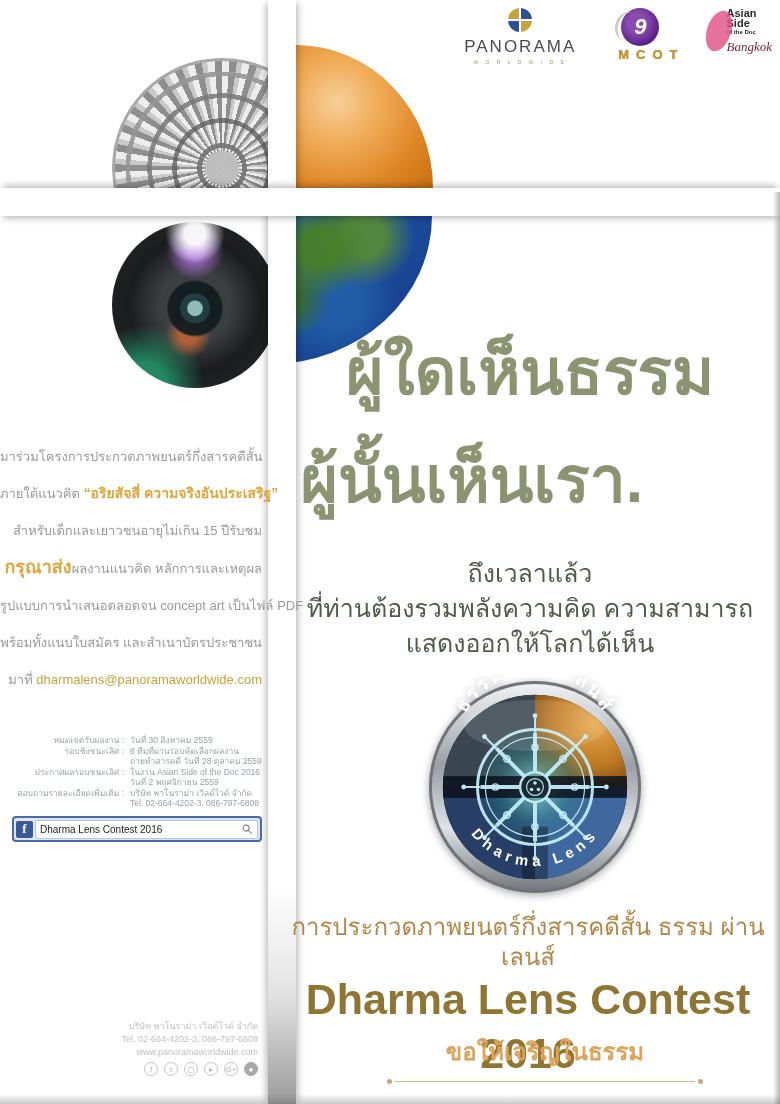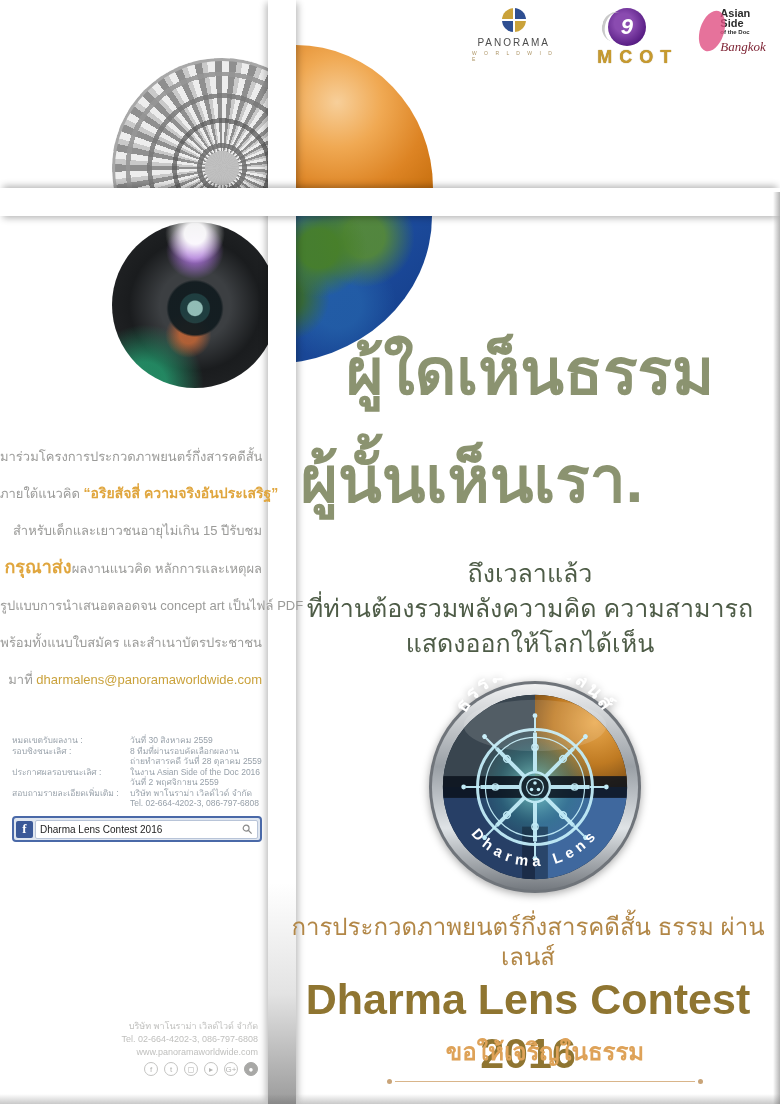--- a/index.html
+++ b/index.html
@@ -47,30 +47,30 @@
   .bottom-edge{position:absolute;left:0;right:0;bottom:0;height:10px;z-index:5;
     background:linear-gradient(to bottom, rgba(0,0,0,0), rgba(100,100,100,.35));}
 
   
   .brand-bar{position:absolute;top:8px;right:8px;width:300px;display:flex;justify-content:flex-end;gap:20px;align-items:flex-start;z-index:6;}
   .pan{display:flex;flex-direction:column;align-items:center;}
   .pan-globe{position:relative;width:24px;height:24px;border-radius:50%;
     background:conic-gradient(#2e4f92 0 25%, #caa23a 25% 50%, #2e4f92 50% 75%, #caa23a 75% 100%);}
   .pan-globe::before{content:"";position:absolute;left:0;top:11px;width:24px;height:2px;background:#fff;}
   .pan-globe::after{content:"";position:absolute;left:11px;top:0;width:2px;height:24px;background:#fff;}
-  .pan-title{margin-top:5px;font-size:10px;letter-spacing:2px;color:#4c4c4c;}
+  .pan-title{margin-top:5px;font-size:17px;letter-spacing:2px;color:#4c4c4c;}
   .pan-sub{margin-top:2px;font-size:5px;letter-spacing:3px;color:#ad9566;}
   .mcot{display:flex;flex-direction:column;align-items:center;}
   .mcot-eye{position:relative;width:38px;height:38px;border-radius:50%;
     background:radial-gradient(circle at 42% 40%, #8a4bb0 0 30%, #5a1f86 70%, #471668 100%);
     display:flex;align-items:center;justify-content:center;}
   .mcot-eye::before{content:"";position:absolute;left:-6px;top:4px;width:24px;height:30px;
     border-left:3px solid #c9c9c9;border-radius:50%;transform:rotate(14deg);}
   .mcot-nine{color:#fff;font-weight:bold;font-size:22px;font-style:italic;}
-  .mcot-title{margin-top:1px;font-size:18px;font-weight:bold;letter-spacing:7px;color:#c79a2e;text-shadow:0 0 1px #8a6a1a;padding-left:22px;}
+  .mcot-title{margin-top:1px;font-size:13px;font-weight:bold;letter-spacing:7px;color:#c79a2e;text-shadow:0 0 1px #8a6a1a;padding-left:22px;}
   .asd{position:relative;width:80px;padding-left:22px;box-sizing:border-box;}
   .asd-blob{position:absolute;left:2px;top:2px;width:24px;height:42px;border-radius:50%;
     background:#e04f82;opacity:.8;transform:rotate(18deg);}
   .asd-w1,.asd-w2{font-size:11px;font-weight:800;color:#2b2b2b;line-height:10px;}
   .asd-w3{font-size:6px;font-weight:bold;color:#2b2b2b;line-height:8px;}
   .asd-script{margin-top:3px;font-family:"Liberation Serif","DejaVu Serif",serif;font-style:italic;font-size:13px;color:#7c1f30;}
 
   
   .headline{position:absolute;left:290px;right:10px;top:322px;text-align:center;z-index:3;color:#8b9370;font-weight:bold;}
   .headline .l1{font-size:64px;line-height:100px;}
@@ -79,21 +79,21 @@
 
   
   .invitation{position:absolute;left:0;top:438px;width:262px;text-align:right;z-index:3;color:#9b9b99;font-size:13px;}
   .inv-line{line-height:37px;white-space:nowrap;}
   .gold{color:#e0a63e;font-weight:bold;font-size:18px;}
   .gold-sm{color:#caa23c;}
 
   
   .schedule{position:absolute;left:12px;top:735px;width:252px;z-index:3;display:grid;grid-template-columns:118px 1fr;
     font-size:8.5px;line-height:10.5px;color:#97a0a9;}
-  .schedule .lbl{padding-right:6px;}
+  .schedule .lbl{text-align:right;padding-right:6px;}
   .schedule .val{text-align:left;}
 
   
   .fb-bar{position:absolute;left:12px;top:816px;width:250px;height:26px;box-sizing:border-box;z-index:3;
     border:2px solid #4a69a8;border-radius:4px;background:#dfe6f0;display:flex;align-items:center;padding:0 2px;gap:2px;}
   .fb-f{width:17px;height:17px;border-radius:2px;background:#3b5998;color:#fff;
     font-family:"Liberation Serif","DejaVu Serif",serif;font-weight:bold;font-size:13px;
     display:flex;align-items:center;justify-content:center;}
   .fb-field{flex:1;height:17px;background:#fff;border:1px solid #b8c4d8;border-radius:2px;
     display:flex;align-items:center;padding:0 4px;gap:4px;}

